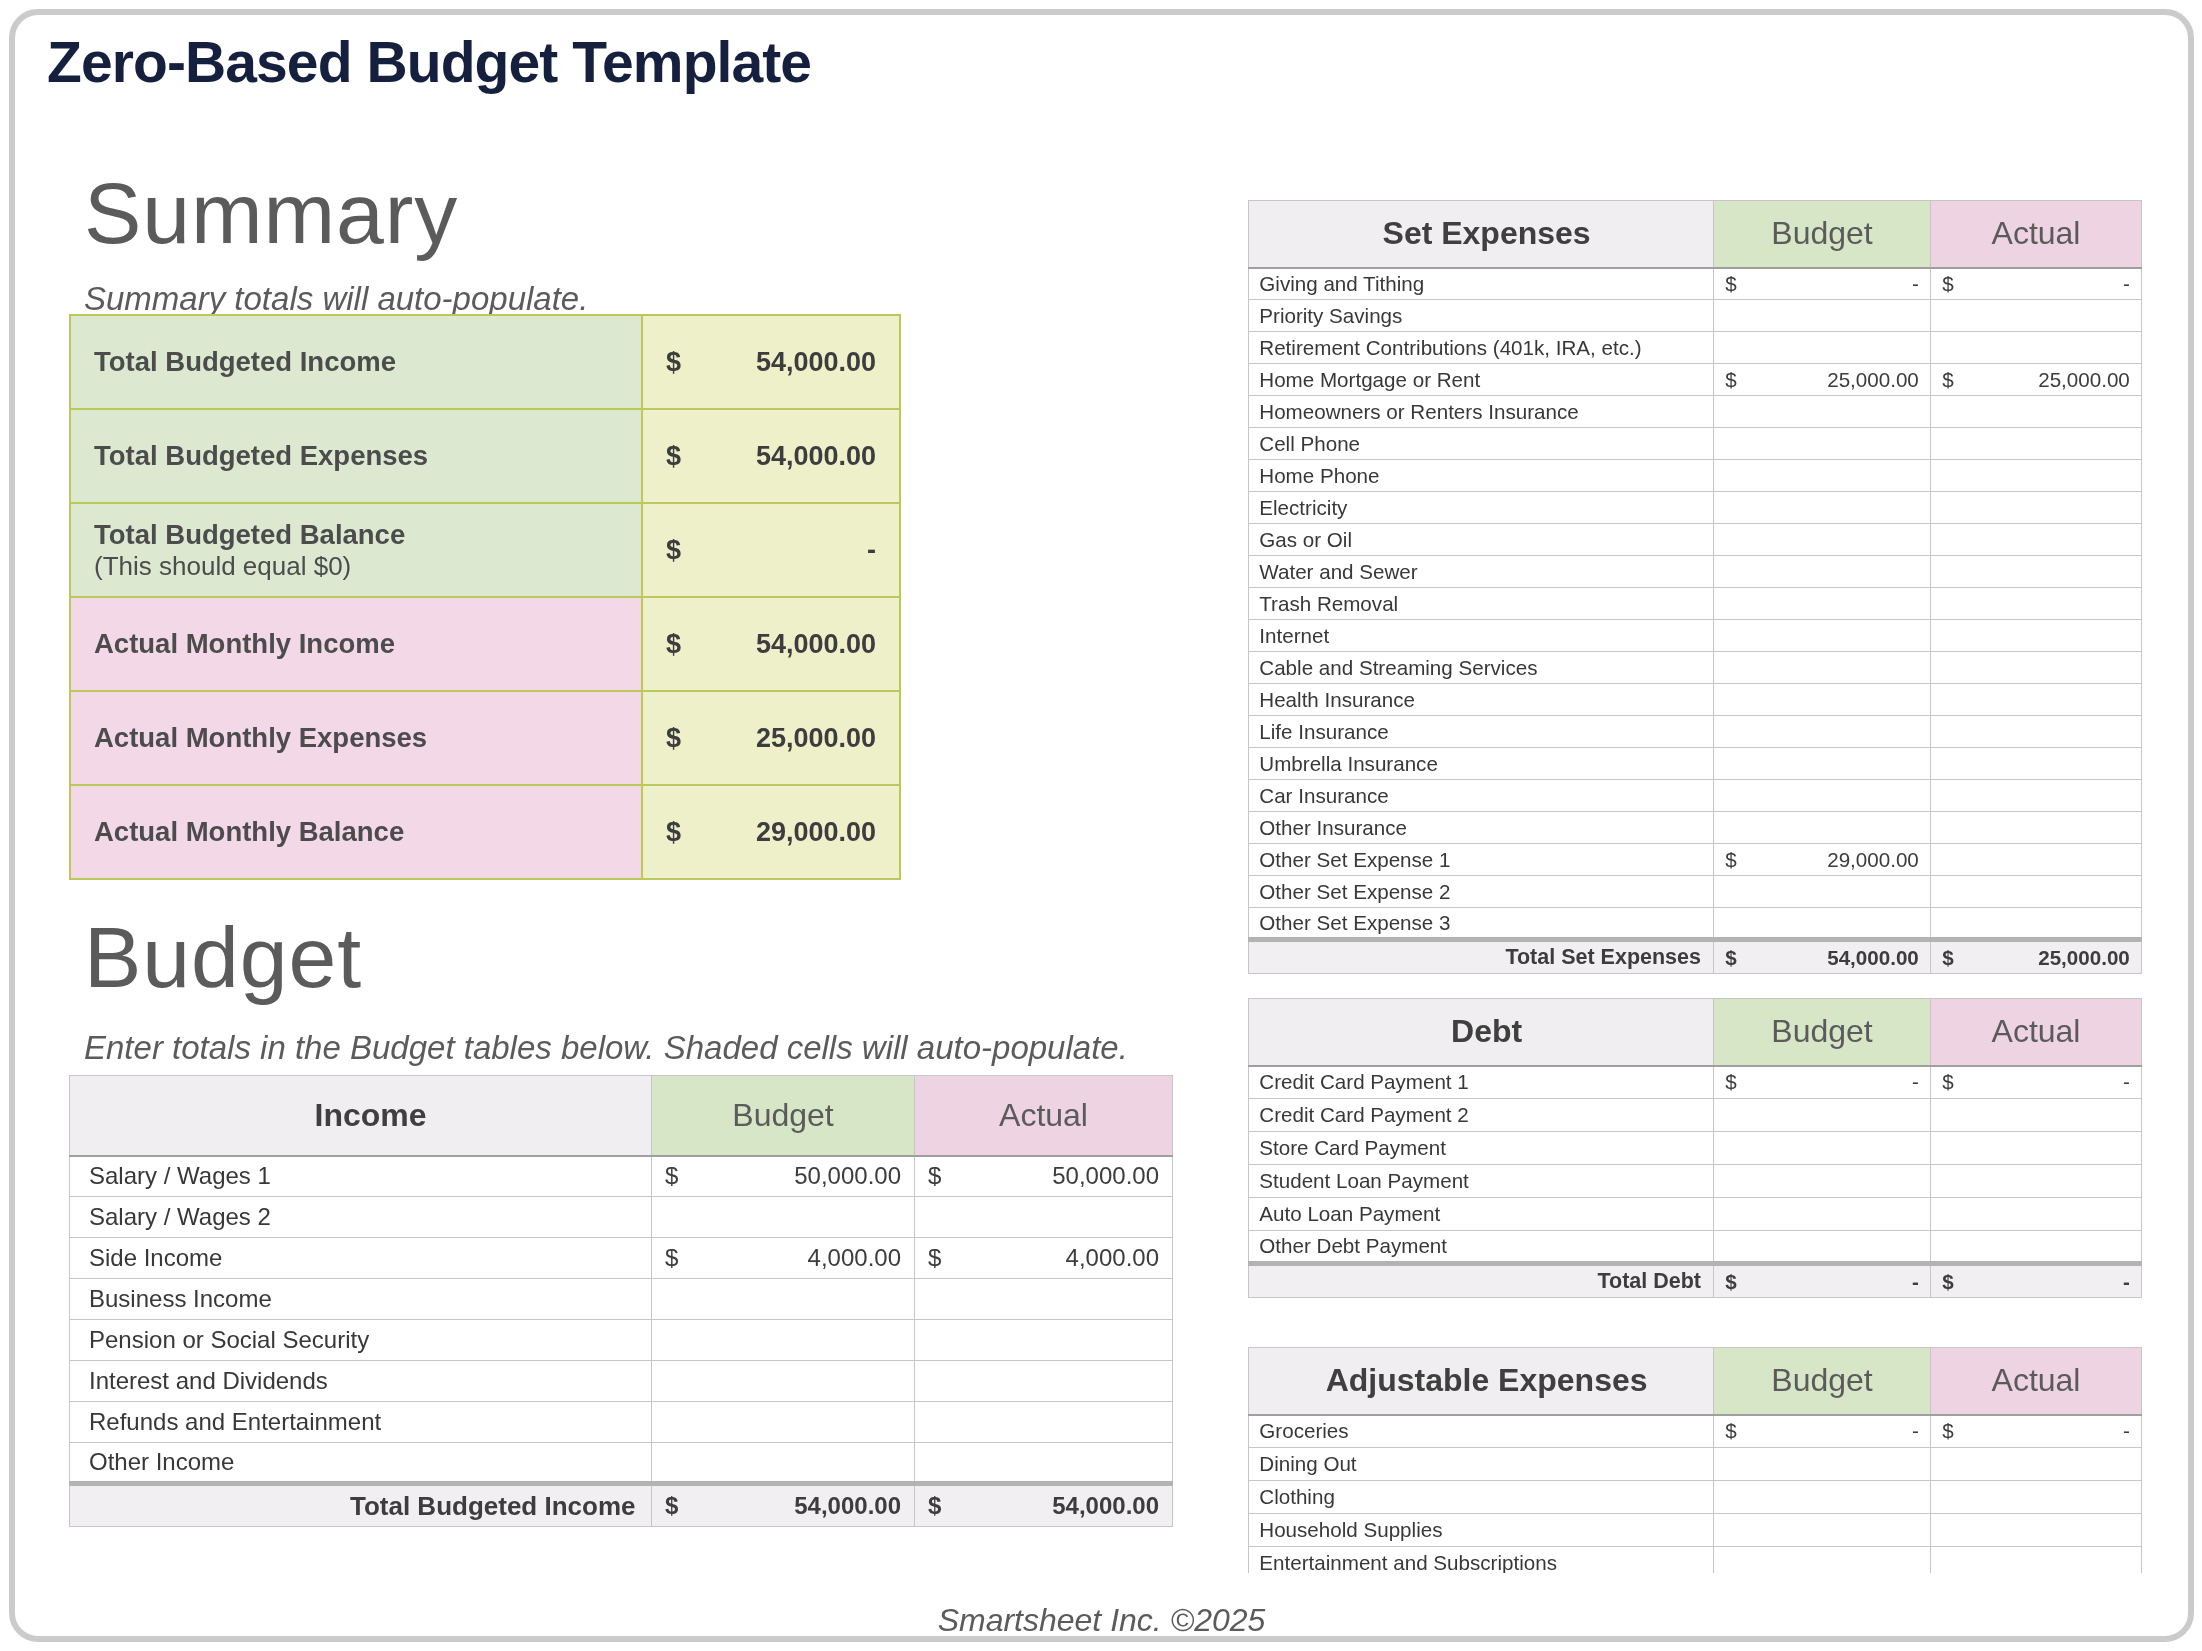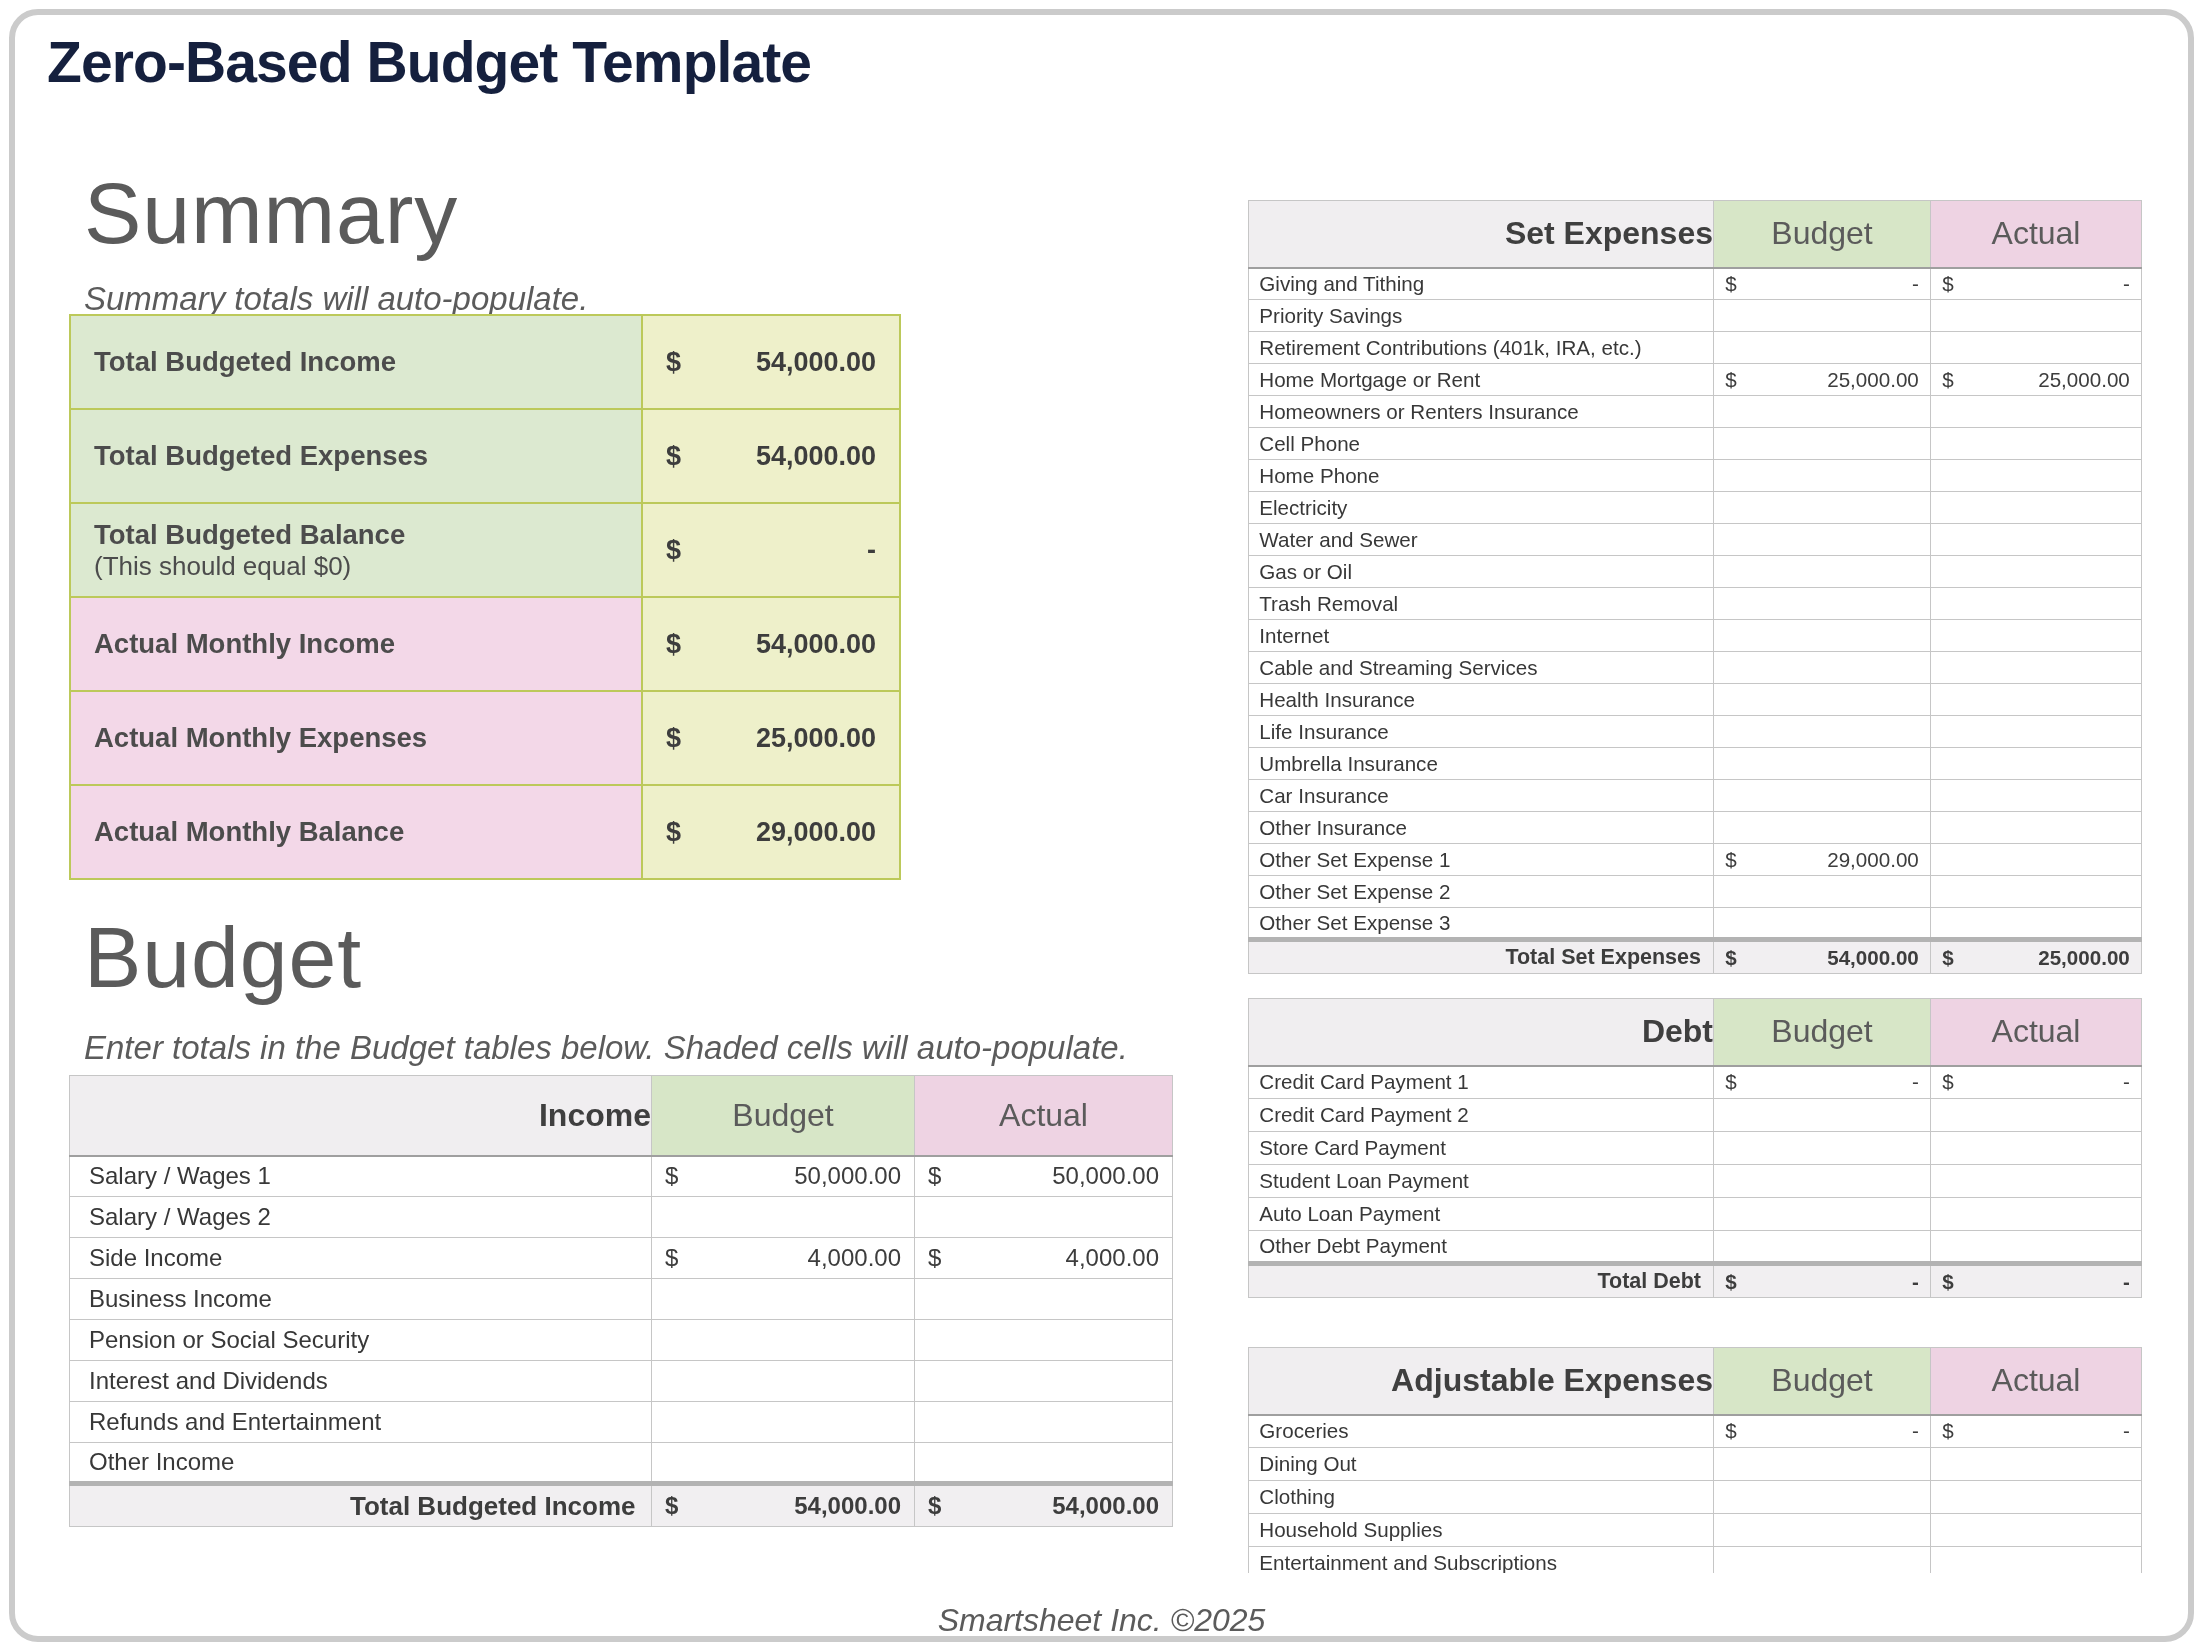--- a/index.html
+++ b/index.html
@@ -43,21 +43,21 @@
   .summary .slabel.pink{background:var(--sum-pink);}
   .summary .sl-main{font-size:27.5px;font-weight:bold;color:#4c4c4c;}
   .summary .sl-sub{font-size:26px;color:#4c4c4c;}
   .summary .svalue{width:258px;background:var(--sum-yellow);}
   .summary .money-in{display:flex;justify-content:space-between;align-items:center;padding:0 23px;font-size:27px;font-weight:bold;color:#3d3d3d;}
 
   
   .bt{background:#fff;}
   .bt th,.bt td{border:1.7px solid var(--grid);vertical-align:middle;}
   .bt thead th{border-bottom:2.6px solid #9f9f9f;}
-  .bt thead .t-name{background:var(--head-gray);text-align:right;font-weight:bold;color:#3f3f3f;}
+  .bt thead .t-name{background:var(--head-gray);text-align:center;font-weight:bold;color:#3f3f3f;}
   .bt thead .t-budget{background:var(--green);font-weight:normal;color:var(--gray-text);}
   .bt thead .t-actual{background:var(--pink);font-weight:normal;color:var(--gray-text);}
   .bt tbody .lbl{color:#383838;}
   .bt .money .money-in{display:flex;justify-content:space-between;align-items:center;}
   .bt tfoot td{background:var(--total-bg);border-top:5.2px solid #b3b3b3;font-weight:bold;}
   .bt tfoot .lbl{text-align:right;}
 
   
   #income-table{position:absolute;left:69px;top:1075px;width:1104px;}
   #income-table thead th{height:80px;font-size:32px;}
@@ -483,37 +483,37 @@
     </td>
     <td class="money">
       <div class="money-in">
                 <span></span>
                 <span></span>
               </div>
     </td>
   </tr>
 
   <tr>
+    <td class="lbl">Gas or Oil</td>
+    <td class="money">
+      <div class="money-in">
+                <span></span>
+                <span></span>
+              </div>
+    </td>
+    <td class="money">
+      <div class="money-in">
+                <span></span>
+                <span></span>
+              </div>
+    </td>
+  </tr>
+
+  <tr>
     <td class="lbl">Water and Sewer</td>
-    <td class="money">
-      <div class="money-in">
-                <span></span>
-                <span></span>
-              </div>
-    </td>
-    <td class="money">
-      <div class="money-in">
-                <span></span>
-                <span></span>
-              </div>
-    </td>
-  </tr>
-
-  <tr>
-    <td class="lbl">Gas or Oil</td>
     <td class="money">
       <div class="money-in">
                 <span></span>
                 <span></span>
               </div>
     </td>
     <td class="money">
       <div class="money-in">
                 <span></span>
                 <span></span>

